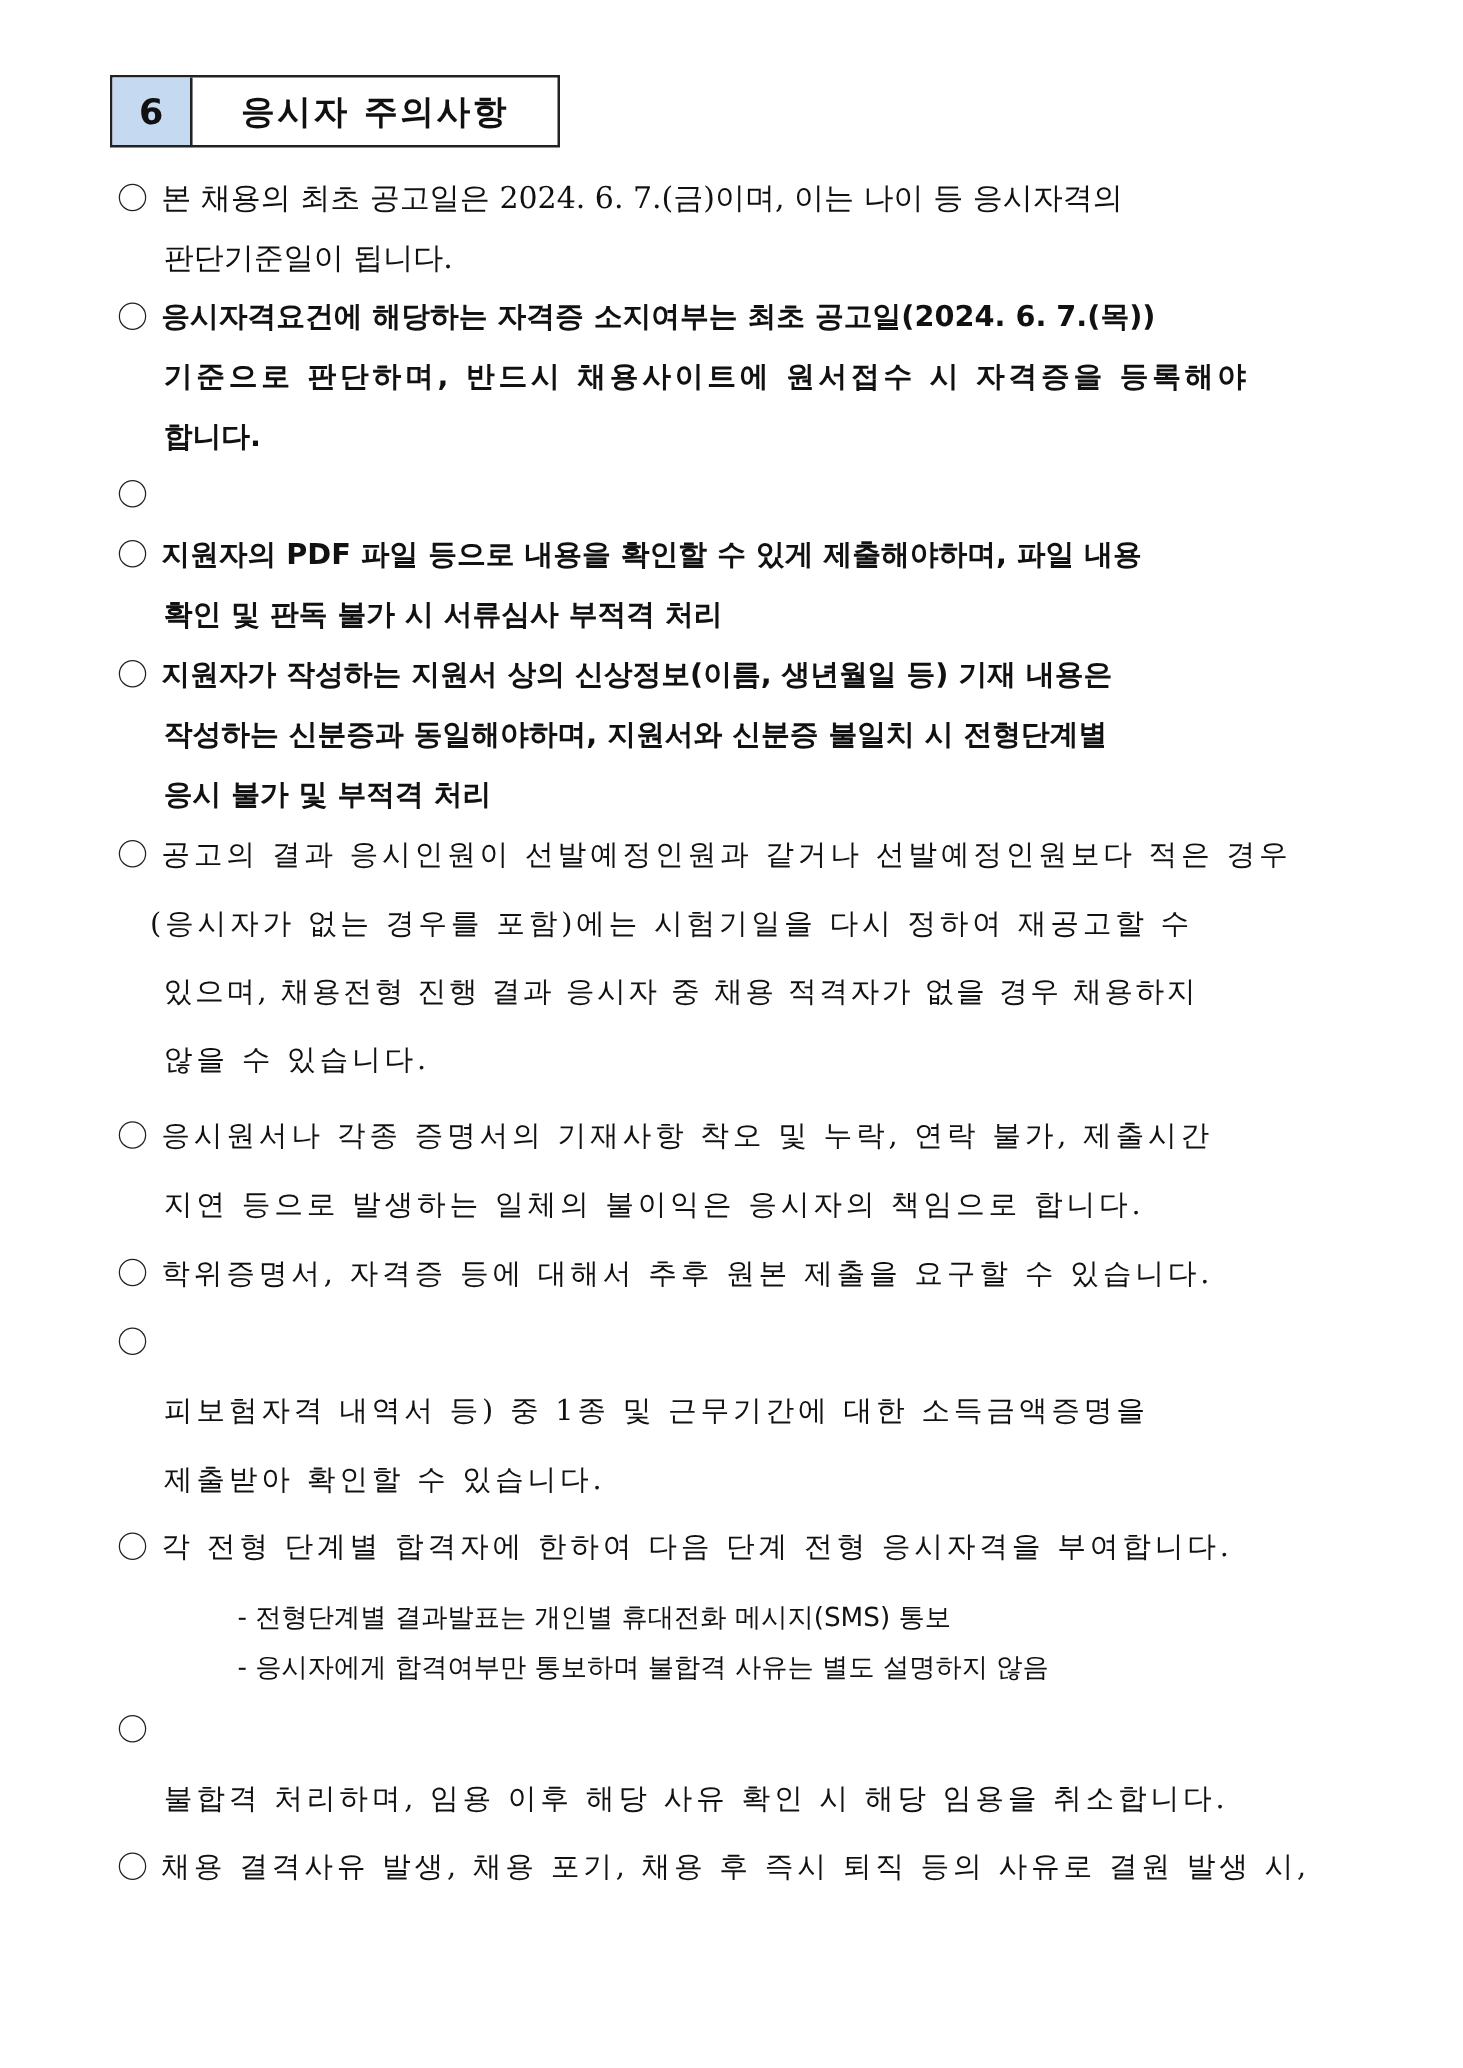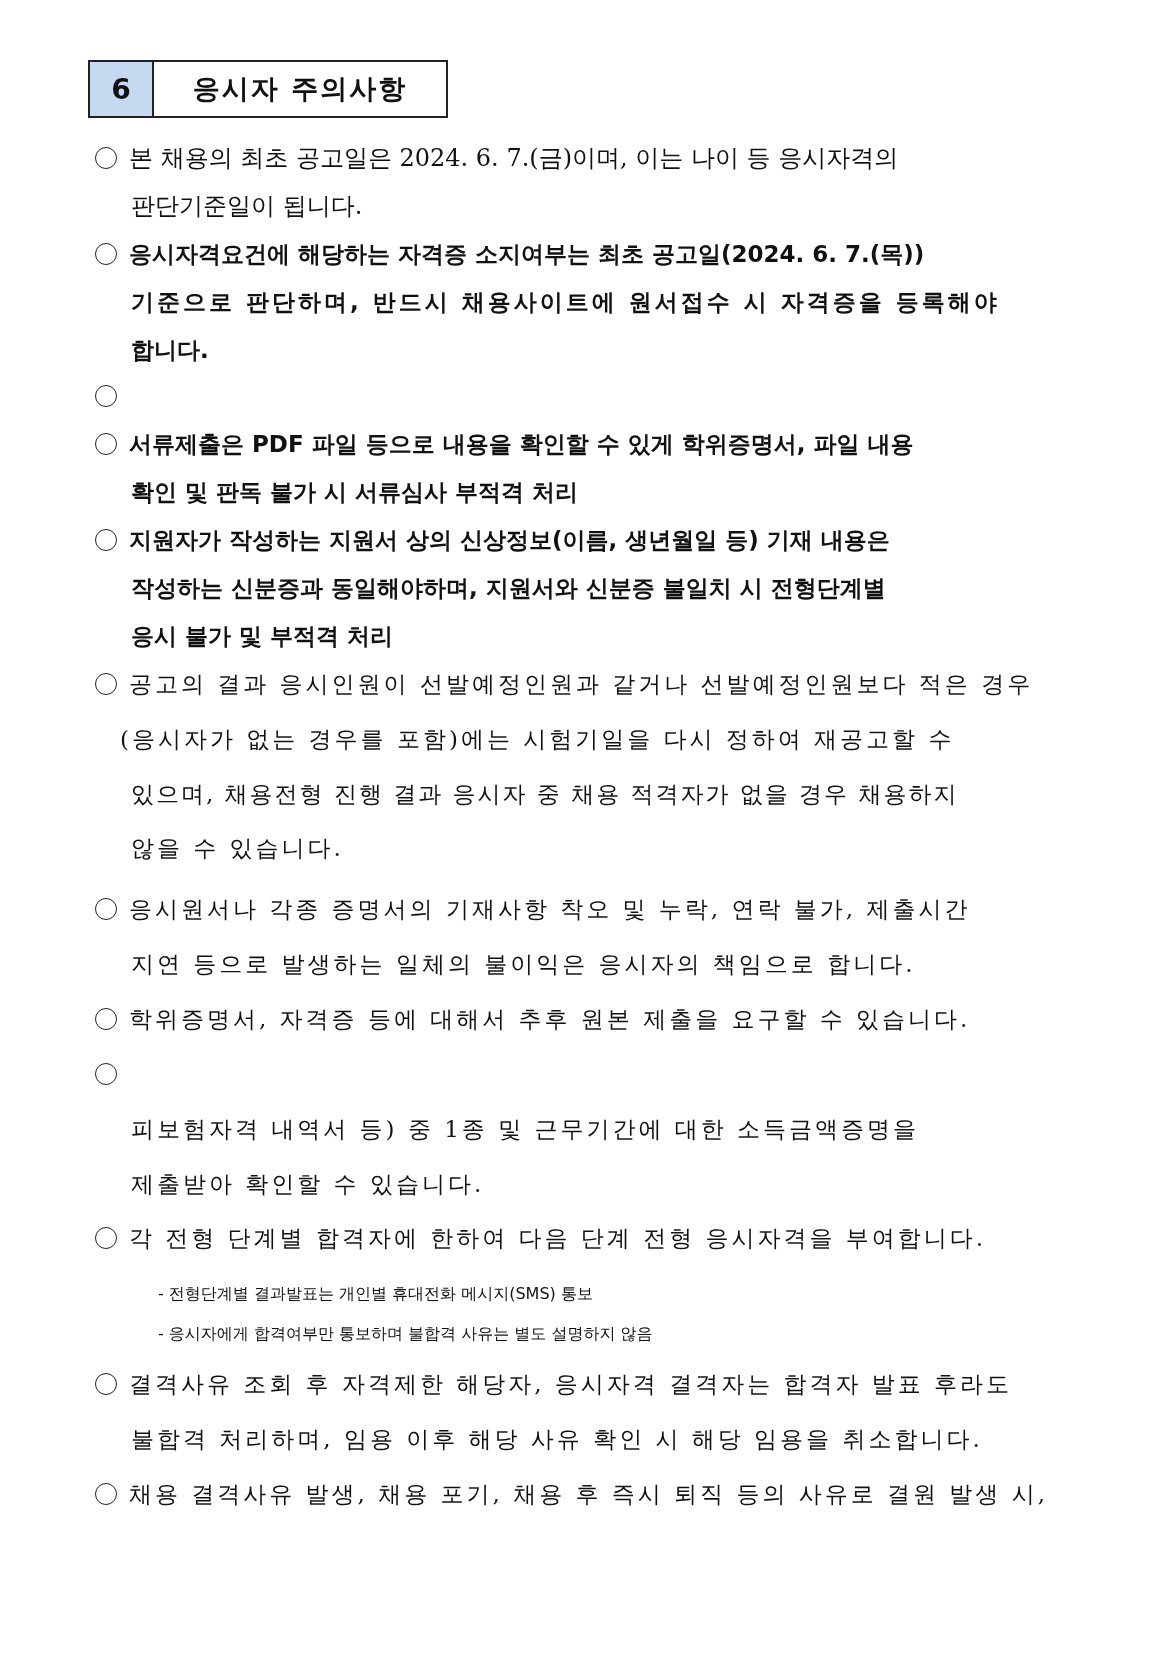--- a/index.html
+++ b/index.html
@@ -25,41 +25,41 @@
     font-size: 27px; font-weight: bold; letter-spacing: 2px;
   }
   .line {
     position: absolute; white-space: nowrap; font-size: 24px; line-height: 32px;
   }
   .bullet {
     display: inline-block; width: 22px; height: 22px; border: 1.6px solid #222;
     border-radius: 50%; vertical-align: -3px; margin-right: 12px; box-sizing: border-box;
   }
   .bold { font-weight: bold; font-family: "DejaVu Sans", "Liberation Sans", sans-serif; text-align: right; }
-  .sub { font-family: "DejaVu Sans", "Liberation Sans", sans-serif; font-size: 16px; }
+  .sub { font-family: "DejaVu Sans", "Liberation Sans", sans-serif; font-size: 21px; margin-left: 32px; }
   .wide { letter-spacing: 3px; }
 </style>
 </head>
 <body>
 
 <div class="section-header">
   <div class="section-num">6</div>
   <div class="section-title">응시자 주의사항</div>
 </div>
 
 <div class="line" style="left:95px;top:142px"><span class="bullet"></span><span>본 채용의 최초 공고일은 2024. 6. 7.(금)이며, 이는 나이 등 응시자격의</span></div>
 <div class="line" style="left:131px;top:190px">판단기준일이 됩니다.</div>
 
 <div class="line bold" style="left:95px;top:238px;font-size:23px"><span class="bullet"></span><span>응시자격요건에 해당하는 자격증 소지여부는 최초 공고일(2024. 6. 7.(목))</span></div>
 <div class="line bold wide" style="left:131px;top:286px;font-size:23px">기준으로 판단하며, 반드시 채용사이트에 원서접수 시 자격증을 등록해야</div>
 <div class="line bold" style="left:131px;top:334px;font-size:23px">합니다.</div>
 
 <div class="line bold" style="left:95px;top:380px;font-size:23px"><span class="bullet"></span></div>
 
-<div class="line bold" style="left:95px;top:428px;font-size:23px"><span class="bullet"></span><span>서류제출은 PDF 파일 등으로 내용을 확인할 수 있게 학위증명서, 파일 내용</span></div>
+<div class="line bold" style="left:95px;top:428px;font-size:23px"><span class="bullet"></span><span>지원자의 PDF 파일 등으로 내용을 확인할 수 있게 제출해야하며, 파일 내용</span></div>
 <div class="line bold" style="left:131px;top:476px;font-size:23px">확인 및 판독 불가 시 서류심사 부적격 처리</div>
 
 <div class="line bold" style="left:95px;top:524px;font-size:23px"><span class="bullet"></span><span>지원자가 작성하는 지원서 상의 신상정보(이름, 생년월일 등) 기재 내용은</span></div>
 <div class="line bold" style="left:131px;top:572px;font-size:23px">작성하는 신분증과 동일해야하며, 지원서와 신분증 불일치 시 전형단계별</div>
 <div class="line bold" style="left:131px;top:620px;font-size:23px">응시 불가 및 부적격 처리</div>
 
 <div class="line wide" style="left:95px;top:668px;font-size:23px"><span class="bullet"></span><span>공고의 결과 응시인원이 선발예정인원과 같거나 선발예정인원보다 적은 경우</span></div>
 <div class="line wide" style="left:120px;top:723px;font-size:23px">(응시자가 없는 경우를 포함)에는 시험기일을 다시 정하여 재공고할 수</div>
 <div class="line" style="left:131px;top:778px;font-size:23px;letter-spacing:2px">있으며, 채용전형 진행 결과 응시자 중 채용 적격자가 없을 경우 채용하지</div>
 <div class="line wide" style="left:131px;top:832px;font-size:23px">않을 수 있습니다.</div>
@@ -70,16 +70,16 @@
 <div class="line wide" style="left:95px;top:1003px;font-size:23px"><span class="bullet"></span><span>학위증명서, 자격증 등에 대해서 추후 원본 제출을 요구할 수 있습니다.</span></div>
 
 <div class="line wide" style="left:95px;top:1058px;font-size:23px"><span class="bullet"></span></div>
 <div class="line wide" style="left:131px;top:1113px;font-size:23px">피보험자격 내역서 등) 중 1종 및 근무기간에 대한 소득금액증명을</div>
 <div class="line wide" style="left:131px;top:1168px;font-size:23px">제출받아 확인할 수 있습니다.</div>
 
 <div class="line wide" style="left:95px;top:1222px;font-size:23px"><span class="bullet"></span><span>각 전형 단계별 합격자에 한하여 다음 단계 전형 응시자격을 부여합니다.</span></div>
 <div class="line sub" style="left:158px;top:1278px">- 전형단계별 결과발표는 개인별 휴대전화 메시지(SMS) 통보</div>
 <div class="line sub" style="left:158px;top:1318px">- 응시자에게 합격여부만 통보하며 불합격 사유는 별도 설명하지 않음</div>
 
-<div class="line wide" style="left:95px;top:1368px;font-size:23px"><span class="bullet"></span><span>결격사유 조회 후 자격제한 해당자, 응시자격 결격자는 합격자 발표 후라도</span></div>
+<div class="line wide" style="left:95px;top:1368px;font-size:23px"><span class="bullet"></span></div>
 <div class="line wide" style="left:131px;top:1423px;font-size:23px">불합격 처리하며, 임용 이후 해당 사유 확인 시 해당 임용을 취소합니다.</div>
 
 <div class="line wide" style="left:95px;top:1478px;font-size:23px"><span class="bullet"></span><span>채용 결격사유 발생, 채용 포기, 채용 후 즉시 퇴직 등의 사유로 결원 발생 시,</span></div>
 
 </body></html>

